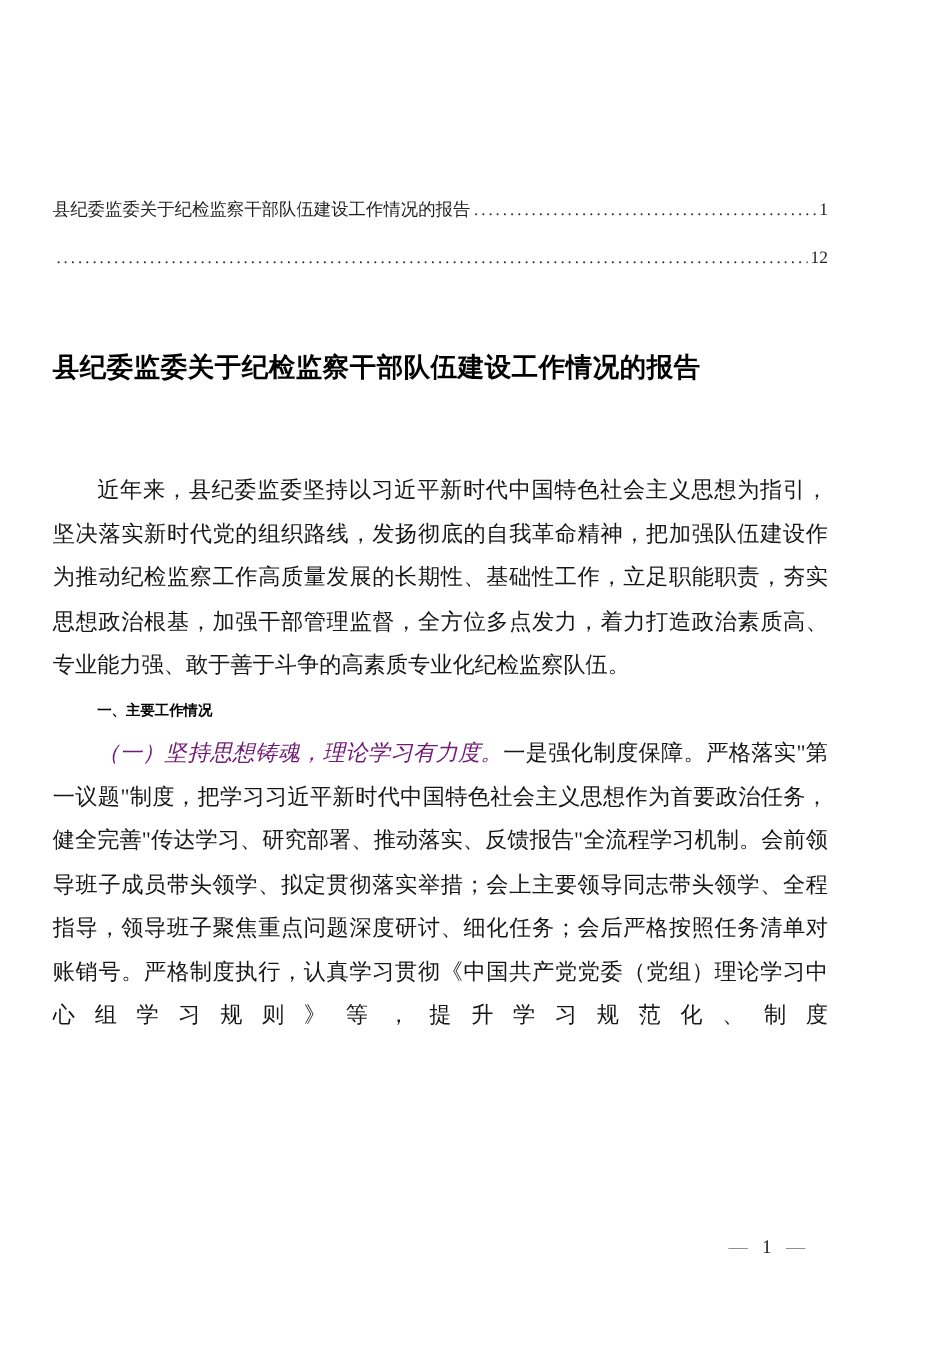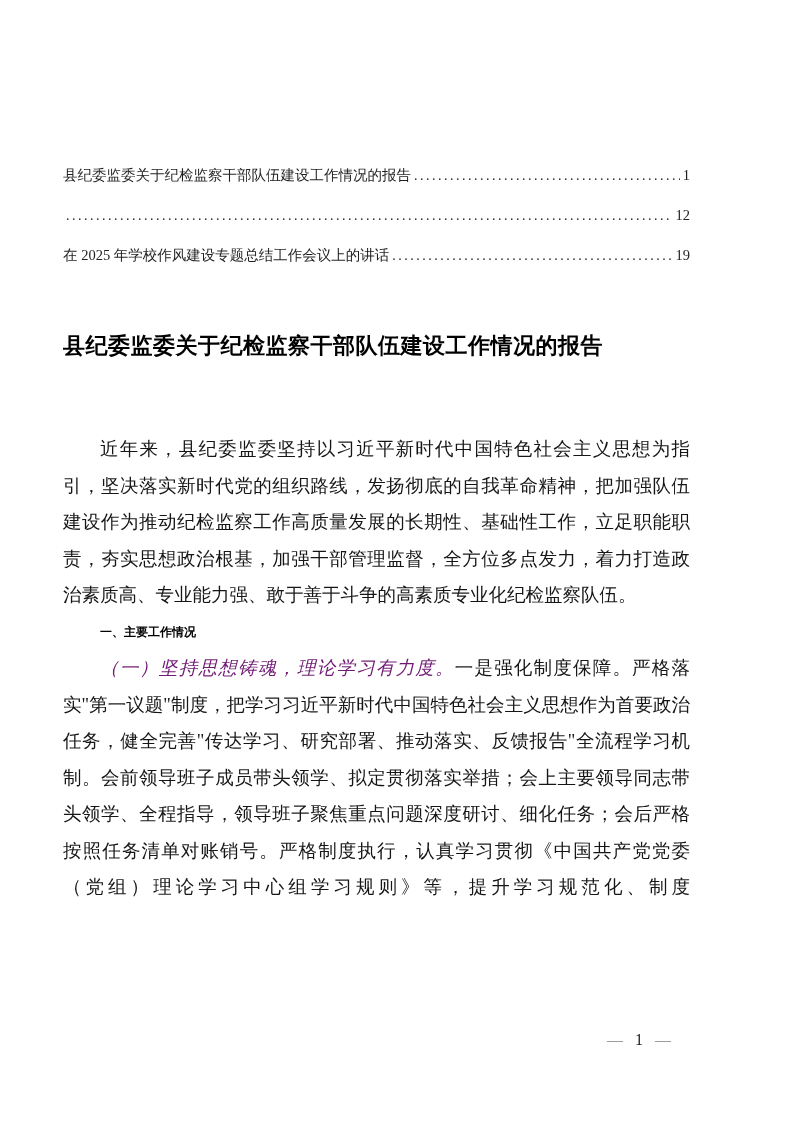--- a/index.html
+++ b/index.html
@@ -3,21 +3,21 @@
 <meta charset="utf-8">
 <style>
   html,body { margin:0; padding:0; background:#ffffff; }
   .page {
     position: relative;
     width: 793px;
     height: 1122px;
     margin: 0 auto;
     background: #ffffff;
     box-sizing: border-box;
-    padding: 155px 103px 0 63px;
+    padding: 155px 103px 0 44px;
     overflow: hidden;
     font-family: "Liberation Serif", "DejaVu Serif", serif;
     color: #1a1a1a;
   }
 
   
   .toc { }
   .toc-entry {
     display: flex;
     align-items: baseline;
@@ -101,25 +101,20 @@
   <div class="toc" id="toc">
       <div class="toc-entry">
         <span class="toc-title">县纪委监委关于纪检监察干部队伍建设工作情况的报告</span>
         <span class="toc-leader"></span>
         <span class="toc-page">1</span>
       </div>
       <div class="toc-entry">
         <span class="toc-leader"></span>
         <span class="toc-page">12</span>
       </div>
-      <div class="toc-entry">
-        <span class="toc-title">在 2025 年学校作风建设专题总结工作会议上的讲话</span>
-        <span class="toc-leader"></span>
-        <span class="toc-page">19</span>
-      </div>
     </div>
 
   <h1 class="doc-title">县纪委监委关于纪检监察干部队伍建设工作情况的报告</h1>
 
   <p class="body-para first">近年来，县纪委监委坚持以习近平新时代中国特色社会主义思想为指引，坚决落实新时代党的组织路线，发扬彻底的自我革命精神，把加强队伍建设作为推动纪检监察工作高质量发展的长期性、基础性工作，立足职能职责，夯实思想政治根基，加强干部管理监督，全方位多点发力，着力打造政治素质高、专业能力强、敢于善于斗争的高素质专业化纪检监察队伍。</p>
 
   <h2 class="section-heading">一、主要工作情况</h2>
 
   <p class="body-para cut"><span class="kaiti-lead">（一）坚持思想铸魂，理论学习有力度。</span><span>一是强化制度保障。严格落实"第一议题"制度，把学习习近平新时代中国特色社会主义思想作为首要政治任务，健全完善"传达学习、研究部署、推动落实、反馈报告"全流程学习机制。会前领导班子成员带头领学、拟定贯彻落实举措；会上主要领导同志带头领学、全程指导，领导班子聚焦重点问题深度研讨、细化任务；会后严格按照任务清单对账销号。严格制度执行，认真学习贯彻《中国共产党党委（党组）理论学习中心组学习规则》等，提升学习规范化、制度</span></p>
 

